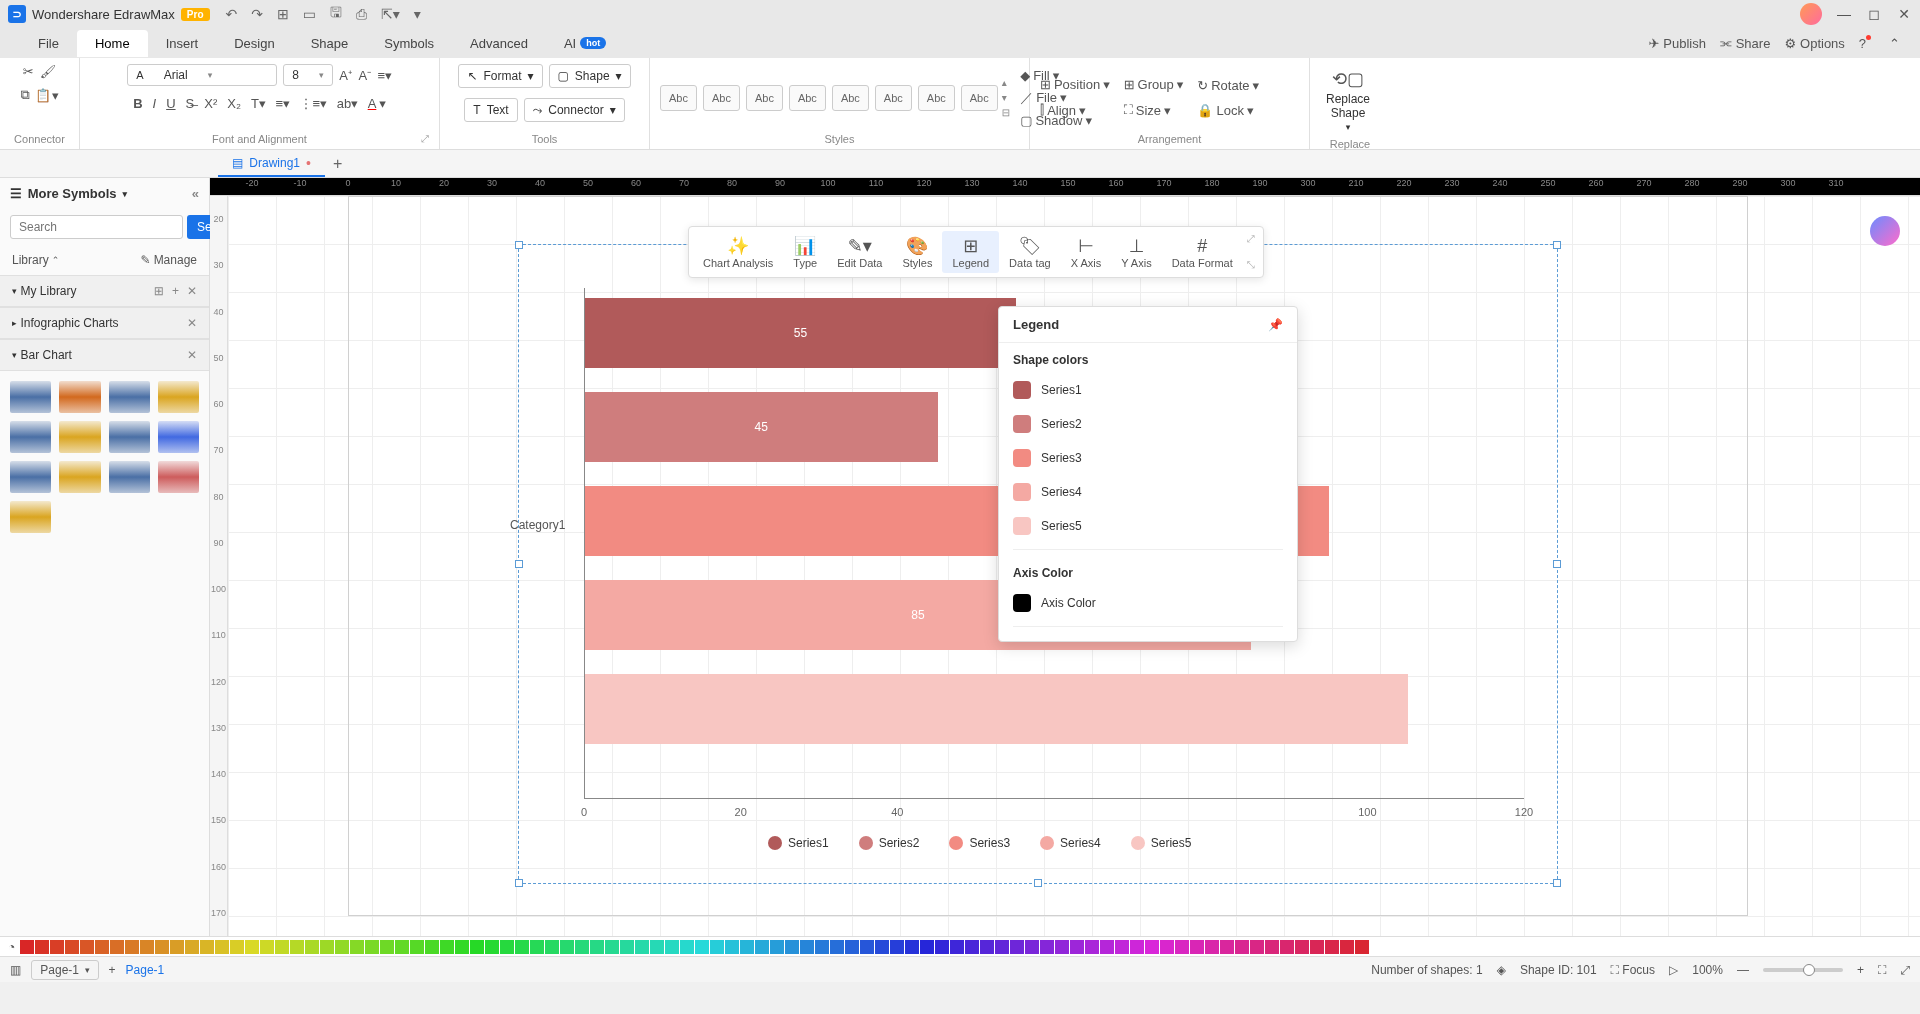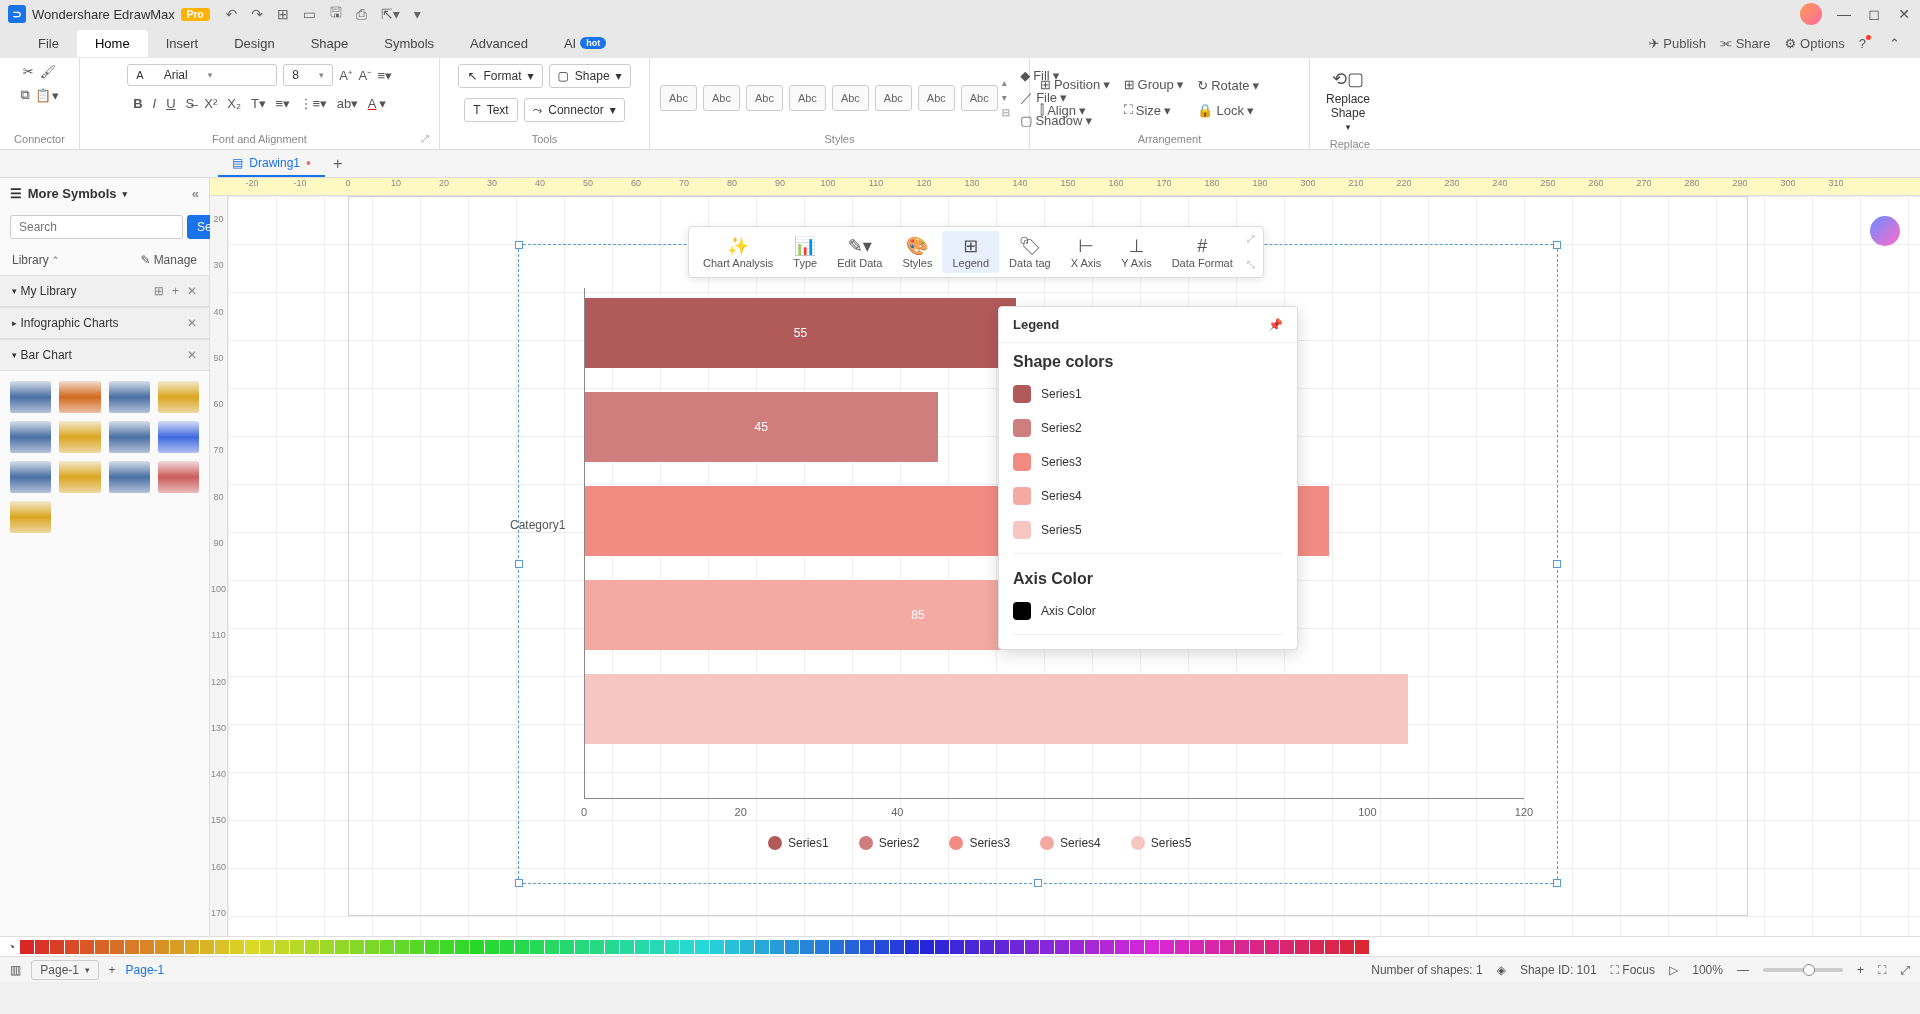--- a/index.html
+++ b/index.html
@@ -60,21 +60,21 @@
 .sidebar .lib-row { display: flex; align-items: center; padding: 8px 12px; font-size: 12px; color: #555; }
 .sidebar .lib-row .manage { margin-left: auto; display:flex; align-items:center; gap:3px;}
 .sidebar .section { padding: 8px 12px; font-size: 12px; display: flex; align-items: center; background:#f0f0f0; border-top:1px solid #e0e0e0; border-bottom:1px solid #e0e0e0;}
 .sidebar .section .actions { margin-left: auto; display: flex; gap: 8px; color: #888; }
 .sidebar .droparea { height: 90px; display: flex; align-items: center; justify-content: center; color: #aaa; font-size: 11px; text-align: center; padding:0 30px;}
 .sidebar .thumb-grid { display: grid; grid-template-columns: repeat(4, 1fr); gap: 8px; padding: 10px; }
 .sidebar .thumb { height: 32px; border-radius: 2px; background: linear-gradient(to right, #4a6fa5 30%, #7a9cc6 30%, #7a9cc6 60%, #a8c4e0 60%); }
 
 
 .canvas-wrap { flex: 1; display: flex; flex-direction: column; position: relative; background:#f5f5f5;}
-.hruler { height: 18px; background: #fef9c3; display: flex; font-size: 9px; color: #888; padding-left:18px; border-bottom:1px solid #ddd; overflow:hidden;}
+.hruler { height: 18px; background: #000000; display: flex; font-size: 9px; color: #888; padding-left:18px; border-bottom:1px solid #ddd; overflow:hidden;}
 .hruler span { width: 48px; text-align: center; }
 .canvas-body { flex: 1; display: flex; overflow: hidden; }
 .vruler { width: 18px; background: #f5f5f5; display: flex; flex-direction: column; font-size: 9px; color: #888; border-right:1px solid #ddd;}
 .vruler span { height: 48px; display: flex; align-items: center; justify-content: center; writing-mode: horizontal-tb;}
 .canvas { flex: 1; background: #fff; position: relative; background-image: linear-gradient(#eee 1px, transparent 1px), linear-gradient(90deg, #eee 1px, transparent 1px); background-size: 48px 48px;}
 .page { position: absolute; left: 120px; top: 0; width: 1400px; height: 720px; border: 1px solid #d0d0d0;}
 
 
 .selection { position: absolute; left: 290px; top: 48px; width: 1040px; height: 640px; border: 1px dashed #5b9bd5; }
 .selection .handle { position: absolute; width: 8px; height: 8px; background: #fff; border: 1px solid #5b9bd5; }
@@ -98,21 +98,21 @@
 .float-toolbar { position: absolute; left: 460px; top: 30px; background: #fff; border: 1px solid #ddd; border-radius: 4px; display: flex; padding: 4px; box-shadow: 0 2px 8px rgba(0,0,0,0.1);}
 .float-toolbar .item { display: flex; flex-direction: column; align-items: center; padding: 4px 10px; cursor: pointer; font-size: 11px; color: #555;}
 .float-toolbar .item .icon { font-size: 18px; height: 22px; display: flex; align-items: center;}
 .float-toolbar .item.active { background: #e8f0fe; border-radius: 3px;}
 .float-toolbar .expand { display:flex; flex-direction:column; justify-content:space-between; padding:2px 4px; color:#aaa; font-size:10px;}
 
 
 .legend-popup { position: absolute; left: 770px; top: 110px; width: 300px; background: #fff; border: 1px solid #ddd; border-radius: 4px; box-shadow: 0 4px 16px rgba(0,0,0,0.15); padding-bottom:8px;}
 .legend-popup .hdr { padding: 10px 14px; font-weight: 600; font-size: 13px; border-bottom: 1px solid #eee; display:flex; align-items:center;}
 .legend-popup .hdr .pin { margin-left:auto; font-size:12px; color:#666; cursor:pointer;}
-.legend-popup .sect-title { padding: 10px 14px 6px; font-weight: 600; font-size: 16px;}
+.legend-popup .sect-title { padding: 10px 14px 6px; font-weight: 600; font-size: 12px;}
 .legend-popup .color-row { display: flex; align-items: center; padding: 8px 14px; gap: 10px; font-size: 12px;}
 .legend-popup .sw { width: 18px; height: 18px; border-radius: 4px; }
 .legend-popup .divider { height:1px; background:#eee; margin:6px 14px;}
 
 
 .askai { position:absolute; right:20px; top:20px; width:30px; height:30px; border-radius:50%; background:linear-gradient(135deg,#6b8cff,#ff6bcb); }
 
 
 .colorbar { height: 20px; background: #fff; display: flex; align-items: center; padding: 0 8px; gap: 1px; border-top:1px solid #ddd;}
 .colorbar .eyed { font-size: 12px; color: #555; margin-right: 4px;}

